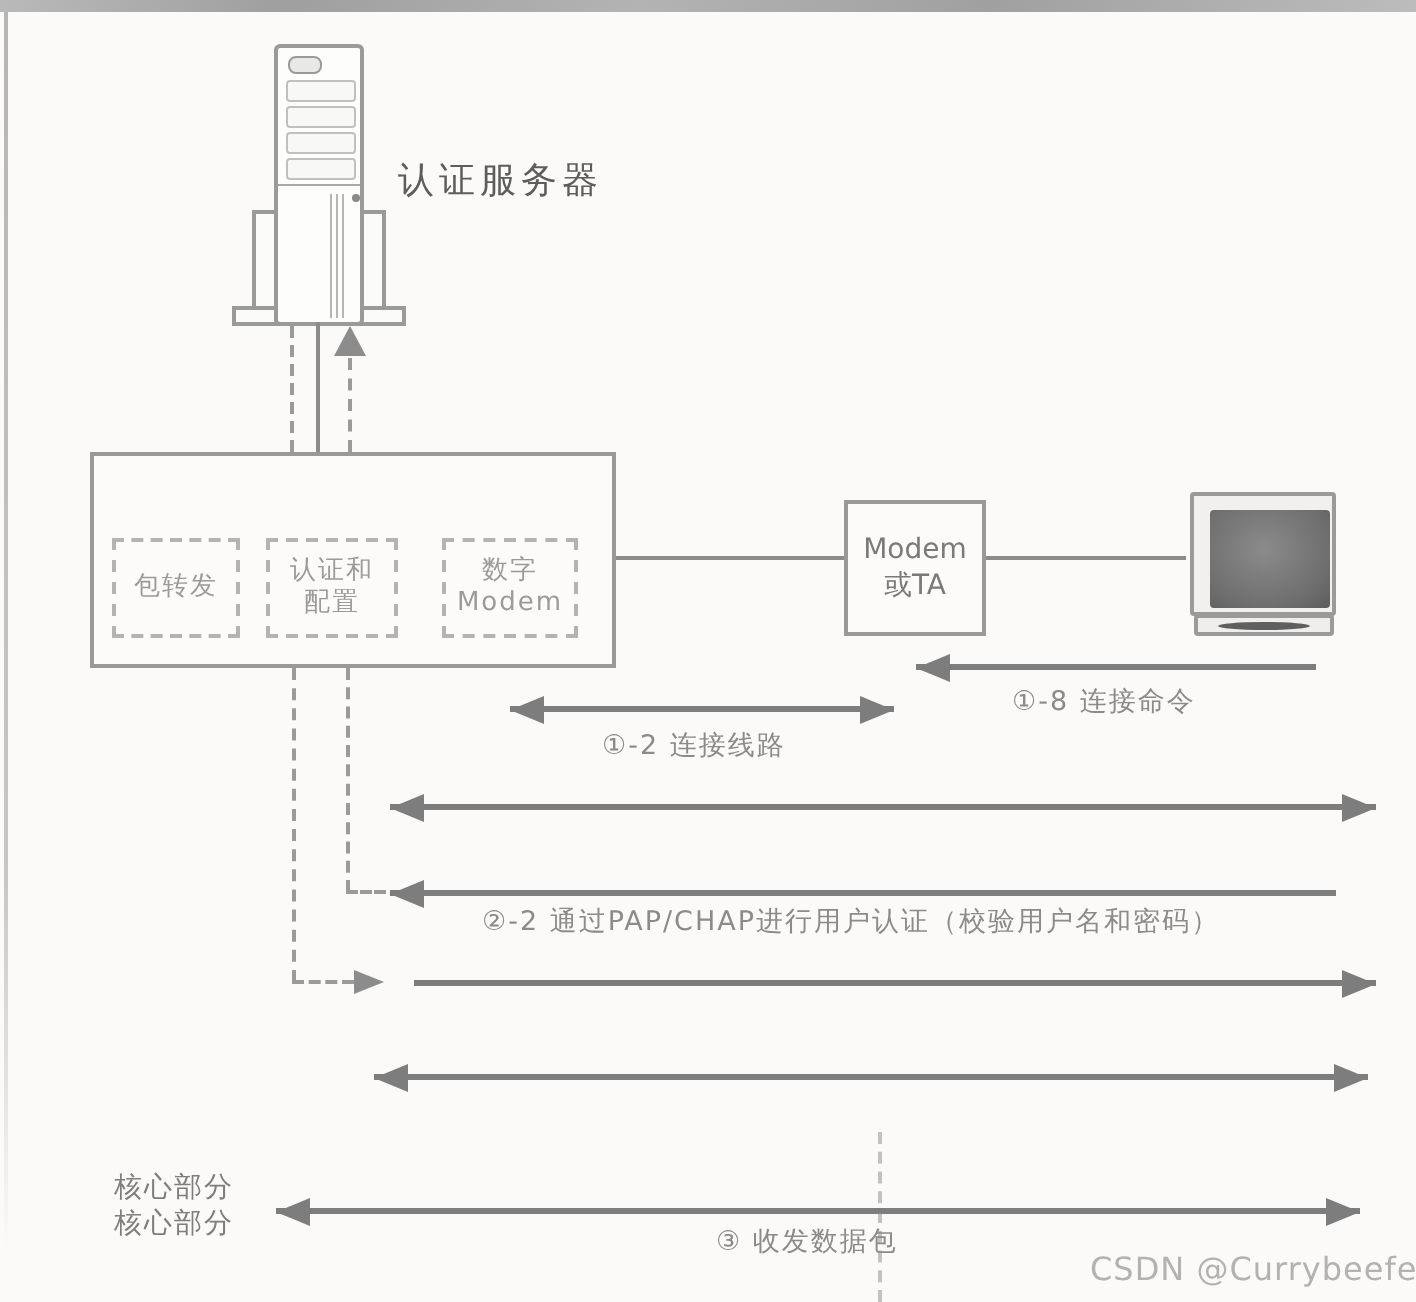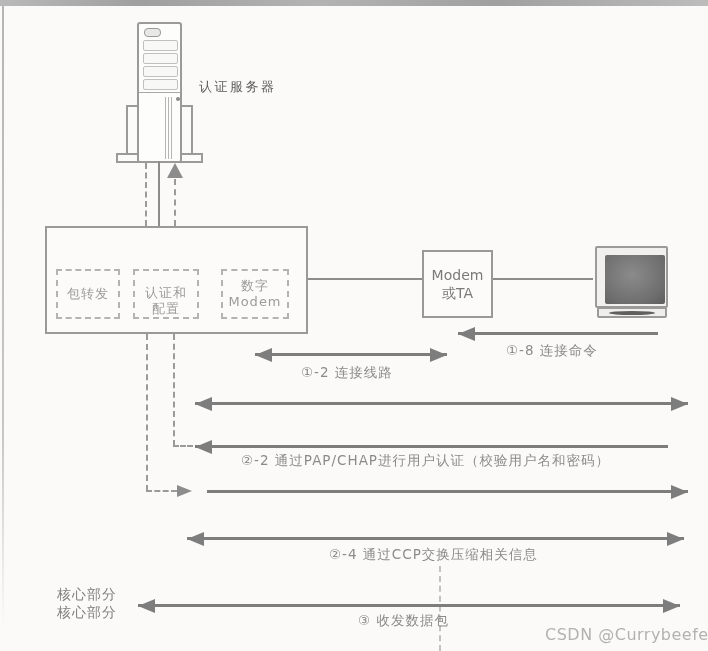--- a/index.html
+++ b/index.html
@@ -38,21 +38,21 @@
     border-left:17px solid #7d7d7d;}
   .alabel{position:absolute;font-size:13.5px;color:#8b8b8b;letter-spacing:1px;white-space:nowrap;}
   
   .ras-box{position:absolute;left:45px;top:226px;width:263px;height:108px;
     border:2px solid #999;background:#fcfbf9;box-sizing:border-box;}
   .ras-title{position:absolute;left:13px;top:9px;font-size:14px;color:#6b6b6b;letter-spacing:1px;}
   .module{position:absolute;top:41px;height:50px;border:2px dashed #b3b3b3;box-sizing:border-box;
     display:flex;flex-direction:column;align-items:center;justify-content:center;
     font-size:13px;color:#9b9b9b;line-height:1.25;letter-spacing:1px;text-align:center;}
   .mod1{left:9px;width:64px;}
-  .mod2{left:86px;width:66px;justify-content:flex-end;}
+  .mod2{left:86px;width:66px;}
   .mod3{left:174px;width:68px;}
   
   .modem-box{position:absolute;left:422px;top:250px;width:71px;height:68px;
     border:2px solid #999;background:#fcfbf9;box-sizing:border-box;
     display:flex;flex-direction:column;align-items:center;justify-content:center;
     font-size:14px;color:#7a7a7a;line-height:1.3;}
   
   .server{position:absolute;left:115px;top:20px;width:90px;height:145px;}
   .srv-tower{position:absolute;left:22px;top:2px;width:45px;height:141px;
     border:2px solid #9a9a9a;border-radius:3px;background:#fdfdfc;box-sizing:border-box;}
@@ -74,21 +74,21 @@
   .monitor{position:absolute;left:593px;top:244px;width:78px;height:78px;}
   .mon-body{position:absolute;left:2px;top:2px;width:73px;height:62px;border:2px solid #9a9a9a;
     border-radius:2px;background:#f1f0ee;box-sizing:border-box;}
   .mon-screen{position:absolute;left:8px;top:7px;width:60px;height:49px;border-radius:2px;
     background:radial-gradient(ellipse at 45% 40%, #8b8b8b 0%, #6e6e6e 70%, #5c5c5c 100%);}
   .mon-base{position:absolute;left:4px;top:63px;width:70px;height:11px;border:2px solid #9a9a9a;
     border-radius:2px;background:#efeeec;box-sizing:border-box;}
   .mon-base-shadow{position:absolute;left:10px;top:2px;width:46px;height:4px;border-radius:50%;
     background:#5f5f5f;}
   
-  .server-label{left:199px;top:78px;font-size:13px;color:#5d5d5d;letter-spacing:2.5px;}
+  .server-label{left:199px;top:78px;font-size:18px;color:#5d5d5d;letter-spacing:2.5px;}
   .radius-label{left:80px;top:176px;font-size:14px;color:#8d8d8d;line-height:1.4;letter-spacing:1px;}
   .internet-label{left:57px;top:585px;font-size:14px;color:#7e7e7e;line-height:1.3;letter-spacing:1px;}
   .watermark{left:545px;top:625px;font-size:16px;color:#b2b2b2;letter-spacing:0.5px;}
 </style>
 </head>
 <body>
 
 <div id="canvas">
 
   <div class="frame-top"></div>
@@ -161,21 +161,20 @@
   <div class="tri-right" style="left:177px;top:485px"></div>
 
   <div class="arrow hl hr" style="left:195px;top:402px;width:493px"></div>
 
   <div class="arrow hl" style="left:195px;top:445px;width:473px"></div>
   <div class="alabel" style="left:241px;top:452px">②-2 通过PAP/CHAP进行用户认证（校验用户名和密码）</div>
 
   <div class="arrow hr" style="left:207px;top:490px;width:481px"></div>
 
   <div class="arrow hl hr" style="left:187px;top:537px;width:497px"></div>
-  <div class="alabel" style="left:329px;top:546px">②-4 通过CCP交换压缩相关信息</div>
 
   <div class="vdash-light" style="left:439px;top:566px;height:85px"></div>
 
   <div class="arrow hl hr" style="left:138px;top:604px;width:542px"></div>
   <div class="alabel" style="left:358px;top:612px">③ 收发数据包</div>
 
   <div class="lbl internet-label">
     <div>核心部分</div>
     <div>核心部分</div>
   </div>

